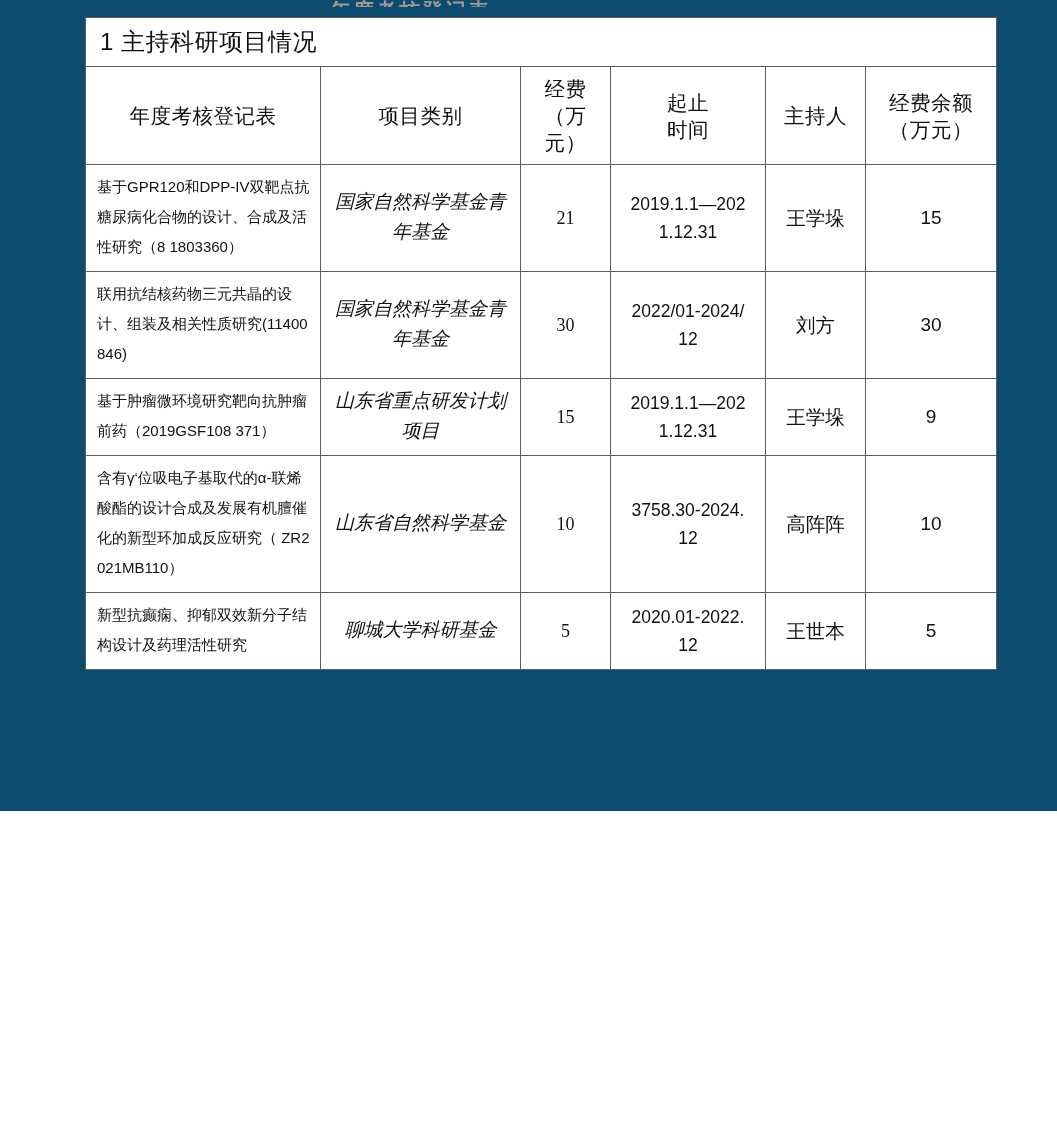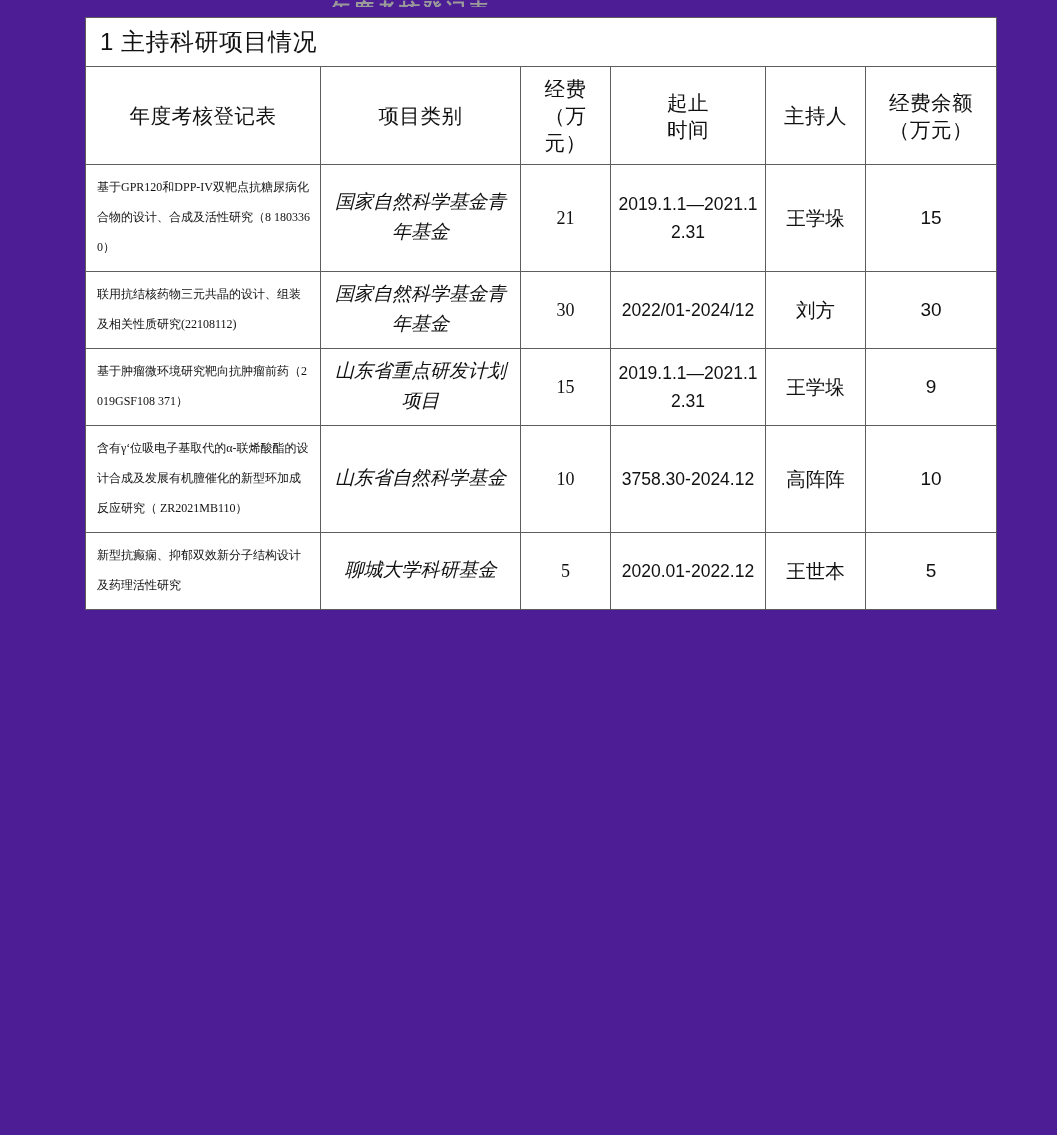--- a/index.html
+++ b/index.html
@@ -12,22 +12,22 @@
     height: 1135px;
     font-family: "Liberation Sans", "DejaVu Sans", sans-serif;
     color: #111111;
     overflow: hidden;
     position: relative;
   }
 
   .page {
     position: relative;
     width: 1057px;
-    height: 1135px;
-    background: #4c1d95;
+    height: 811px;
+    background: #0c4a6e;
   }
 
   
   .top-sliver {
     position: absolute;
     top: 0;
     left: 330px;
     width: 260px;
     height: 7px;
     overflow: hidden;
@@ -75,25 +75,24 @@
     font-size: 20.5px;
     line-height: 27px;
     padding: 8px 4px !important;
     letter-spacing: 0.5px;
   }
   .colhead .ln { display: block; }
 
   
   .c-name {
     text-align: left;
-    font-size: 12px;
+    font-size: 15px;
     line-height: 30px;
     padding: 7px 8px 9px 11px !important;
     word-break: break-all;
-    font-family: Liberation Serif, serif;
   }
   .c-type {
     text-align: center;
     font-size: 19px;
     line-height: 30px;
     padding: 7px 6px 9px 6px !important;
     vertical-align: top;
     font-style: italic;
   }
   .c-money {
@@ -101,21 +100,21 @@
     font-size: 18px;
     line-height: 28px;
     padding: 8px 3px !important;
     vertical-align: top;
     font-family: Liberation Serif, serif;
   }
   .c-date {
     text-align: center;
     font-size: 17.5px;
     line-height: 28px;
-    padding: 8px 6px !important;
+    padding: 8px 18px !important;
     vertical-align: top;
     word-break: break-all;
   }
   .c-person {
     text-align: center;
     font-size: 19.5px;
     line-height: 26px;
     vertical-align: middle;
     padding: 12px 2px !important;
   }
@@ -179,21 +178,21 @@
           <td class="c-name">基于GPR120和DPP-IV双靶点抗糖尿病化合物的设计、合成及活性研究（8
 1803360）</td>
           <td class="c-type">国家自然科学基金青年基金</td>
           <td class="c-money">21</td>
           <td class="c-date">2019.1.1—2021.12.31</td>
           <td class="c-person">王学垛</td>
           <td class="c-balance">15</td>
         </tr>
 
         <tr>
-          <td class="c-name">联用抗结核药物三元共晶的设计、组装及相关性质研究(22108112)</td>
+          <td class="c-name">联用抗结核药物三元共晶的设计、组装及相关性质研究(11400846)</td>
           <td class="c-type">国家自然科学基金青年基金</td>
           <td class="c-money">30</td>
           <td class="c-date">2022/01-2024/12</td>
           <td class="c-person">刘方</td>
           <td class="c-balance">30</td>
         </tr>
 
         <tr>
           <td class="c-name">基于肿瘤微环境研究靶向抗肿瘤前药（2019GSF108
 371）</td>

